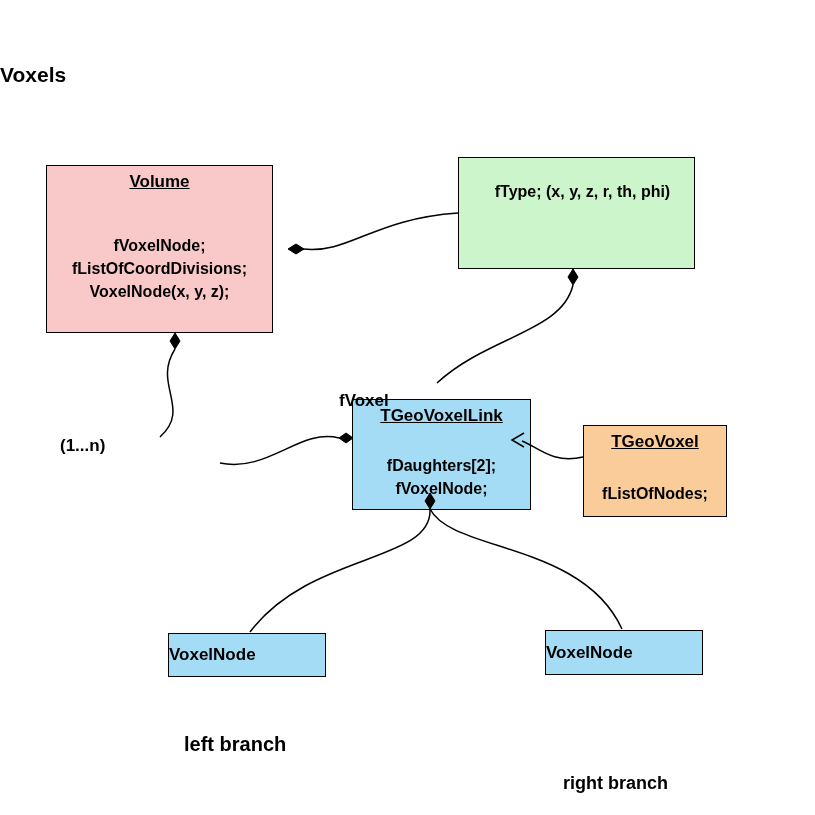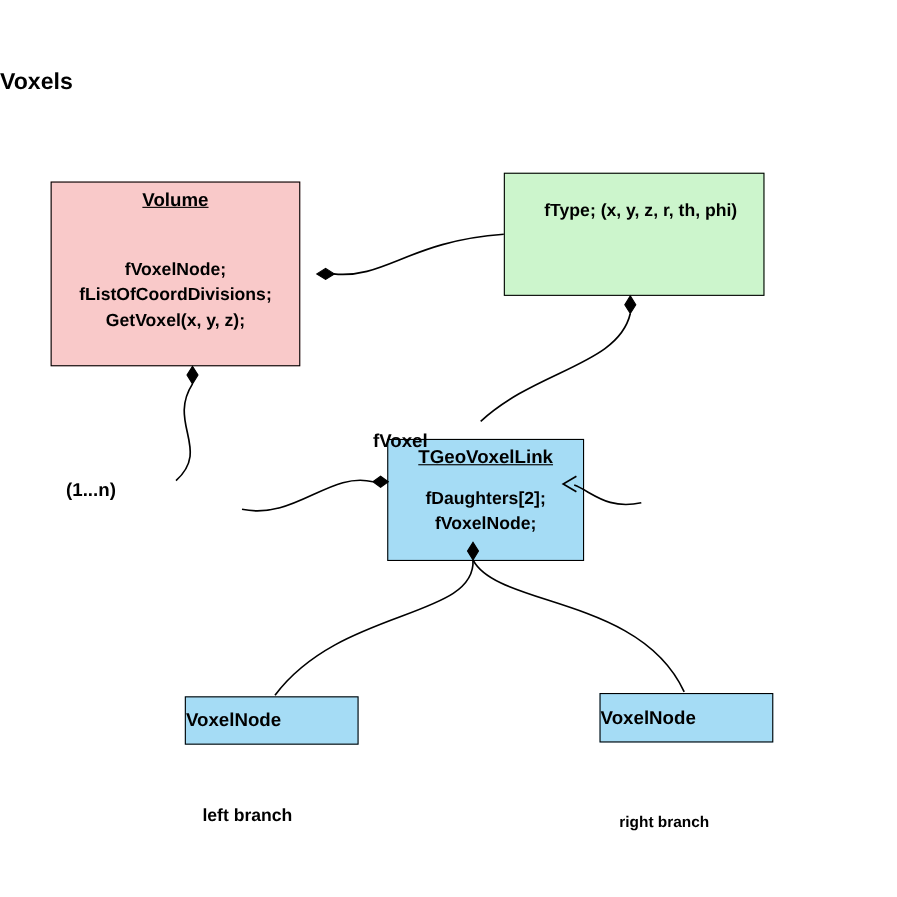--- a/index.html
+++ b/index.html
@@ -48,21 +48,21 @@
     text-decoration: underline;
     height: 28px;
   }
   .box-line { font-size: 16px; line-height: 23px; }
 
   #volume      { left: 46px;  top: 165px; width: 227px; height: 168px; background: var(--pink); }
   #volume .box-body { margin-top: 40px; }
   #finder      { left: 458px; top: 157px; width: 237px; height: 112px; background: var(--green); }
   #finder .box-body { margin-top: 22px; padding-left: 12px; }
   #link        { left: 352px; top: 399px; width: 179px; height: 111px; background: var(--blue); }
-  #link .box-body { margin-top: 14px; }
+  #link .box-body { margin-top: 26px; }
   #tgeovoxel   { left: 583px; top: 425px; width: 144px; height: 92px;  background: var(--orange); }
   #tgeovoxel .box-body { margin-top: 28px; }
 
   .stack { position: absolute; left: 78px; top: 431px; width: 142px; height: 58px; z-index: 10; }
   .stack .sheet {
     position: absolute;
     width: 128px; height: 45px;
     background: var(--pink);
     border: 1px solid var(--ink);
   }
@@ -77,22 +77,22 @@
     display: flex; align-items: center; 
     font-size: 17px;
     z-index: 10;
   }
   #voxelnode-left  { left: 168px; top: 633px; width: 158px; height: 44px; }
   #voxelnode-right { left: 545px; top: 630px; width: 158px; height: 45px; }
 
   .free-label { position: absolute; z-index: 10; font-size: 17px; margin-top: 36px; }
   #lbl-fvoxel { left: 339px; top: 355px; }
   #lbl-mult   { left: 60px;  top: 400px; }
-  #lbl-left-branch  { left: 184px; top: 697px; font-size: 16px; }
-  #lbl-right-branch { left: 563px; top: 703px; font-size: 14px; }
+  #lbl-left-branch  { left: 184px; top: 697px; font-size: 20px; }
+  #lbl-right-branch { left: 563px; top: 737px; font-size: 18px; }
 </style>
 </head>
 <body>
 
 <div class="canvas">
 
   <div class="diagram-title">Voxels</div>
 
   <svg class="edges" viewBox="0 0 815 815" xmlns="http://www.w3.org/2000/svg">
 
@@ -115,38 +115,44 @@
 
     <path d="M 430 509 C 452 552, 582 542, 622 629"></path>
     <polygon points="430,493 435,501 430,509 425,501"></polygon>
   </svg>
 
   <div class="box" id="volume">
     <div class="box-title">Volume</div>
     <div class="box-body">
       <div class="box-line">fVoxelNode;</div>
       <div class="box-line">fListOfCoordDivisions;</div>
-      <div class="box-line">GetVoxel(x, y, z);</div>
+      <div class="box-line">VoxelNode(x, y, z);</div>
     </div>
   </div>
 
   <div class="box" id="finder">
     <div class="box-body">
       <div class="box-line">fType; (x, y, z, r, th, phi)</div>
     </div>
   </div>
 
   <div class="box" id="link">
     <div class="box-title">TGeoVoxelLink</div>
     <div class="box-body">
       <div class="box-line">fDaughters[2];</div>
       <div class="box-line">fVoxelNode;</div>
     </div>
   </div>
 
+  <div class="box" id="tgeovoxel">
+    <div class="box-title">TGeoVoxel</div>
+    <div class="box-body">
+      <div class="box-line">fListOfNodes;</div>
+    </div>
+  </div>
 
 
   <div class="leaf" id="voxelnode-left">
     <span>VoxelNode</span>
   </div>
   <div class="leaf" id="voxelnode-right">
     <span>VoxelNode</span>
   </div>
 
   <div class="free-label" id="lbl-fvoxel">fVoxel</div>

